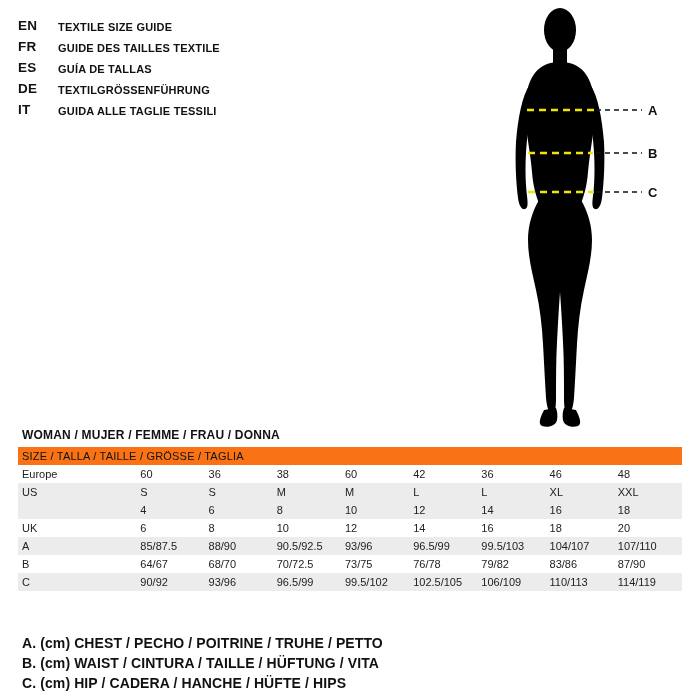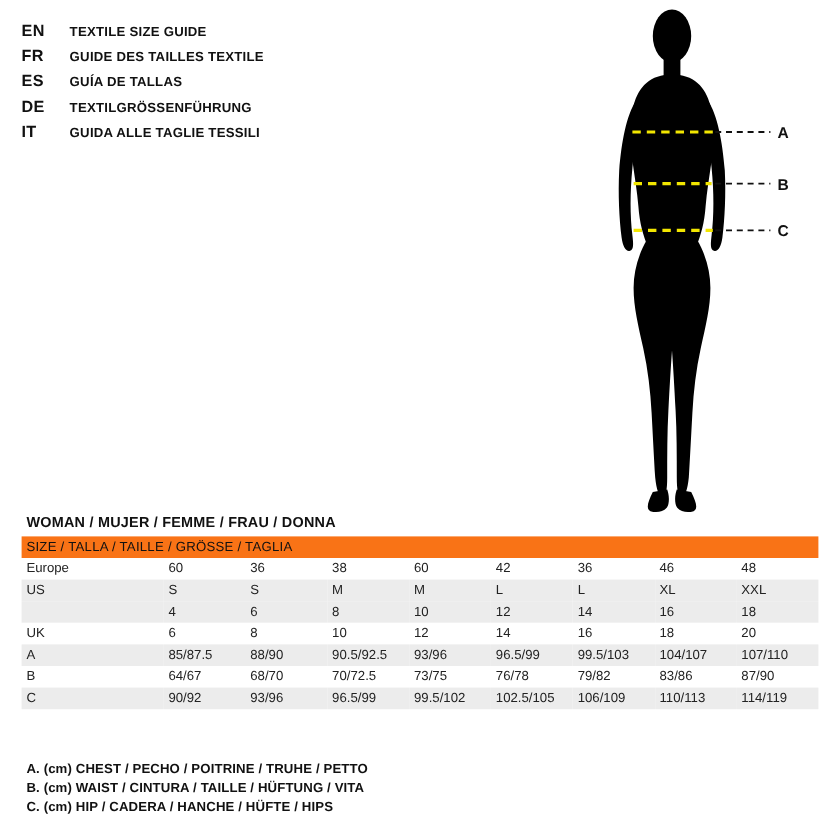--- a/index.html
+++ b/index.html
@@ -103,21 +103,21 @@
   .val-cell { text-align: center; width: 68px; }
 
   
   .footnotes {
     position: absolute;
     left: 18px;
     top: 635px;
     width: 664px;
   }
   .footnote {
-    font-size: 11px;
+    font-size: 14px;
     font-weight: bold;
     color: #111;
     letter-spacing: .1px;
     margin-bottom: 4px;
     padding-left: 4px;
   }
 </style>
 </head>
 <body>
 

